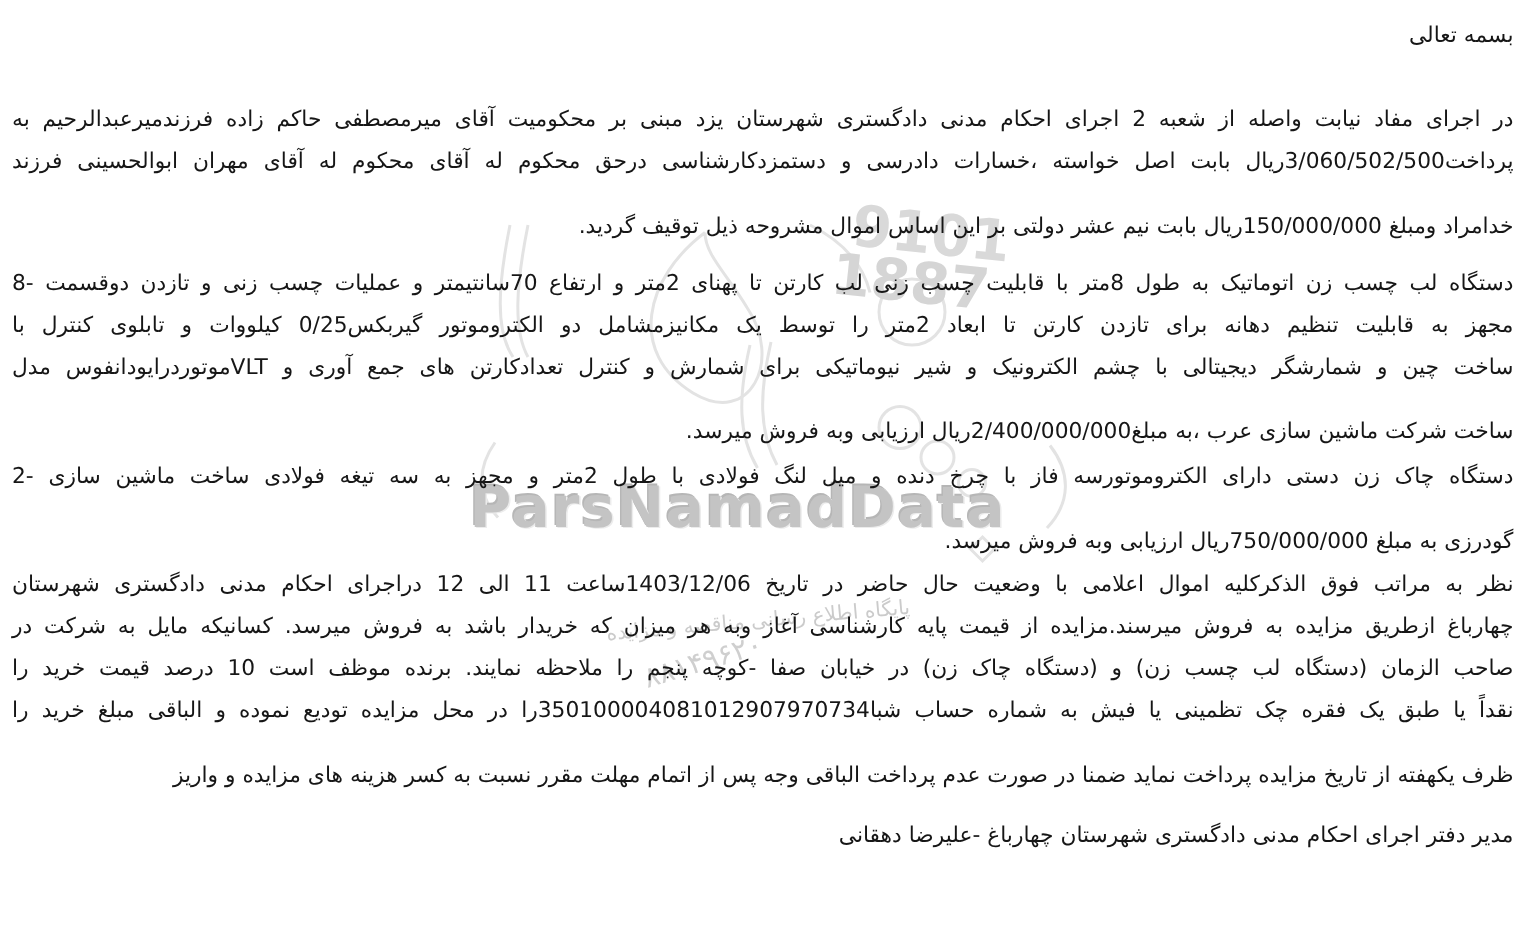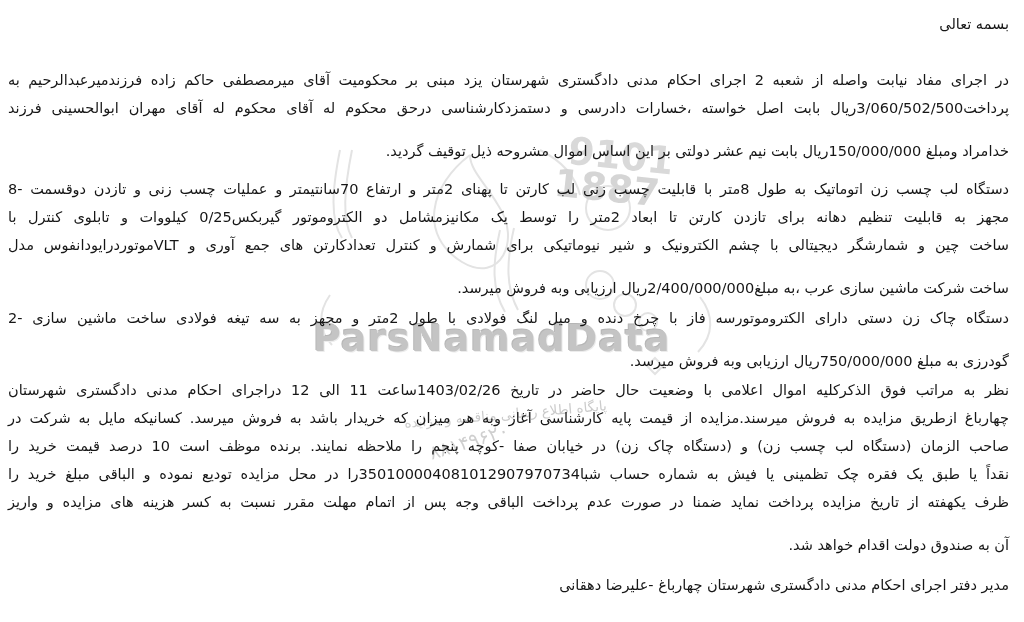--- a/index.html
+++ b/index.html
@@ -117,24 +117,23 @@
         <div class="line">ساخت چین و شمارشگر دیجیتالی با چشم الکترونیک و شیر نیوماتیکی برای شمارش و کنترل تعدادکارتن های جمع آوری و VLTموتوردرایودانفوس مدل</div>
         <div class="line">ساخت شرکت ماشین سازی عرب ،به مبلغ2/400/000/000ریال ارزیابی وبه فروش میرسد.</div>
       </div>
 
     <div class="para p-item2">
         <div class="line">دستگاه چاک زن دستی دارای الکتروموتورسه فاز با چرخ دنده و میل لنگ فولادی با طول 2متر و مجهز به سه تیغه فولادی ساخت ماشین سازی -2</div>
         <div class="line">گودرزی به مبلغ 750/000/000ریال ارزیابی وبه فروش میرسد.</div>
       </div>
 
     <div class="para p-terms">
-        <div class="line">نظر به مراتب فوق الذکرکلیه اموال اعلامی  با وضعیت حال حاضر در تاریخ 1403/02/26ساعت 11 الی 12 دراجرای احکام مدنی دادگستری شهرستان</div>
+        <div class="line">نظر به مراتب فوق الذکرکلیه اموال اعلامی  با وضعیت حال حاضر در تاریخ 1403/12/06ساعت 11 الی 12 دراجرای احکام مدنی دادگستری شهرستان</div>
         <div class="line">چهارباغ ازطریق مزایده به فروش میرسند.مزایده از قیمت پایه کارشناسی آغاز وبه هر میزان که خریدار باشد به فروش میرسد. کسانیکه مایل به شرکت در</div>
         <div class="line">صاحب الزمان (دستگاه لب چسب زن) و (دستگاه چاک زن) در خیابان صفا -کوچه پنجم را ملاحظه نمایند.  برنده موظف است 10 درصد قیمت خرید را</div>
         <div class="line">نقداً یا طبق یک فقره چک تظمینی یا فیش به شماره حساب شبا350100004081012907970734را در محل مزایده تودیع نموده و  الباقی مبلغ خرید را</div>
         <div class="line">ظرف یکهفته از تاریخ مزایده پرداخت نماید ضمنا در صورت عدم پرداخت الباقی وجه  پس از اتمام مهلت مقرر نسبت به کسر  هزینه های مزایده و واریز</div>
-        <div class="line">آن به صندوق دولت اقدام خواهد شد.</div>
       </div>
 
     <div class="footer">مدیر دفتر اجرای احکام مدنی دادگستری شهرستان چهارباغ -علیرضا دهقانی</div>
 
   </div>
 </div>
 
 </body></html>

